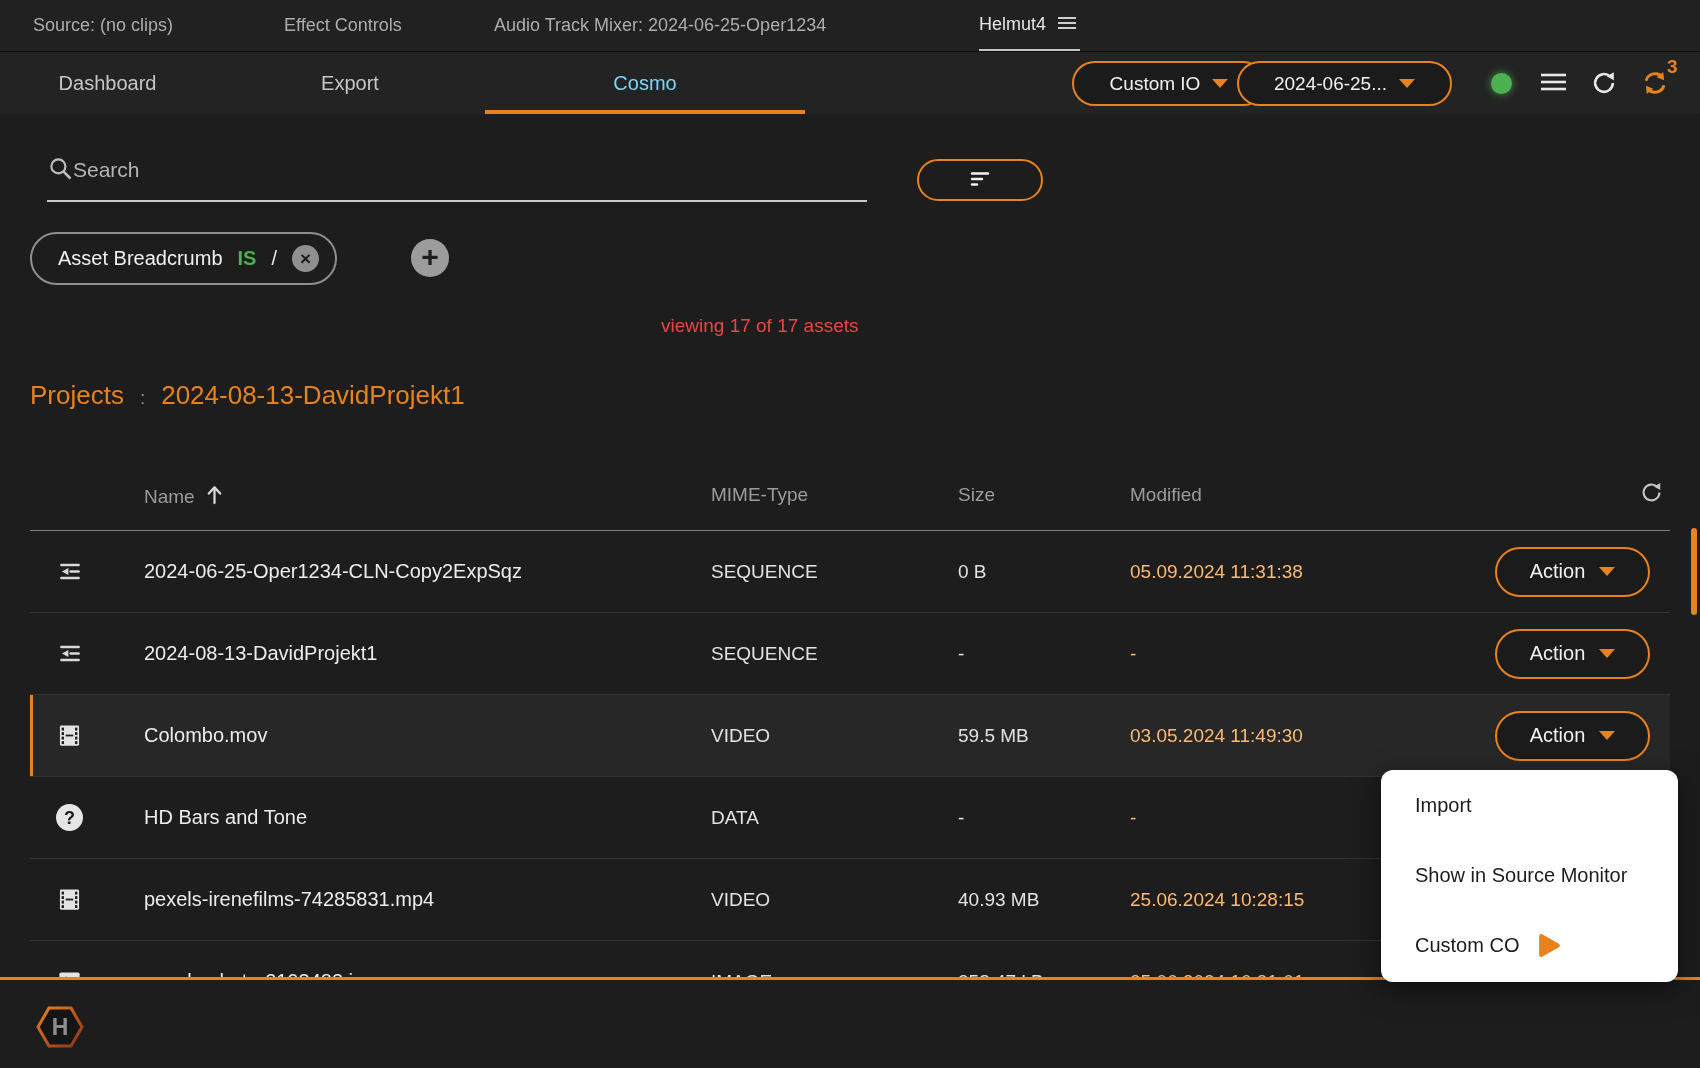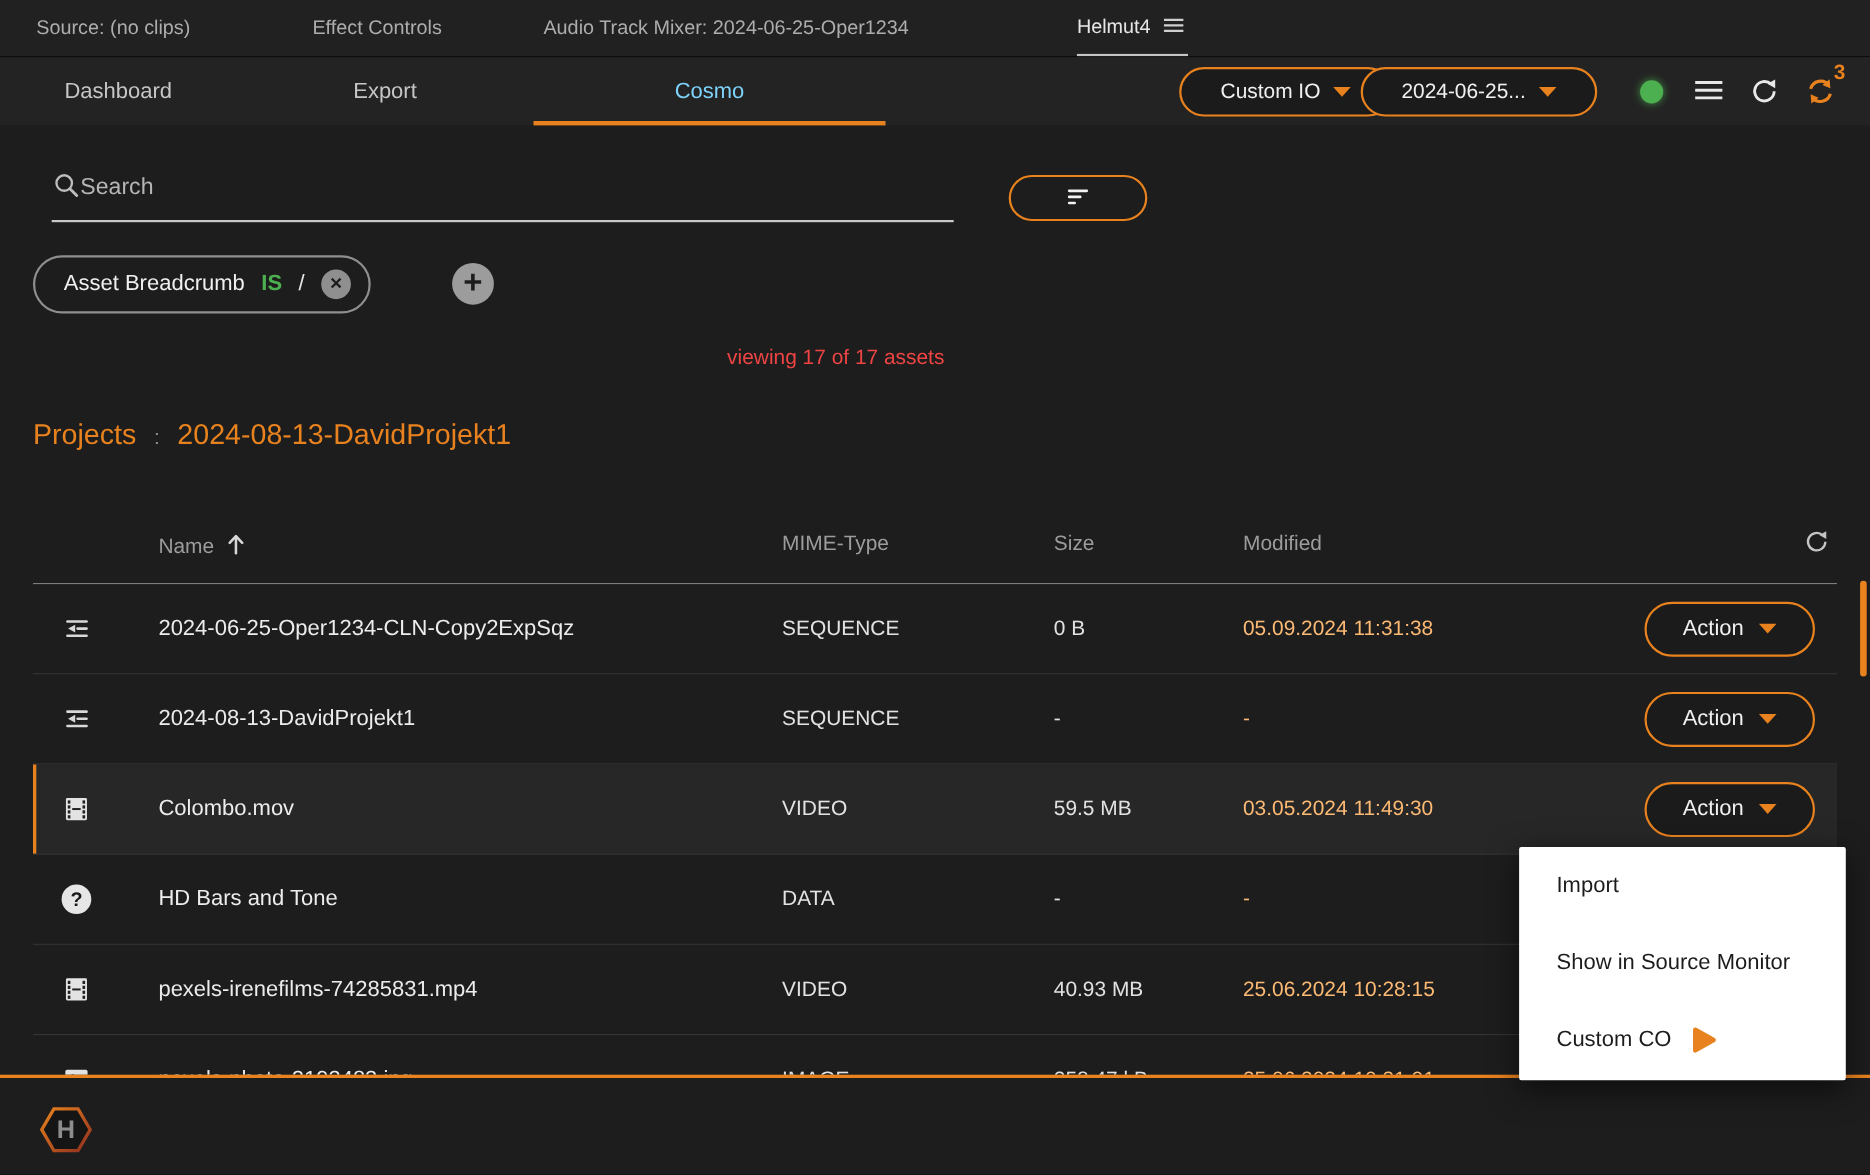--- a/index.html
+++ b/index.html
@@ -78,21 +78,21 @@
   .csize { width:172px; font-size:19px; color:#e2e2e2; }
   .cmod  { flex:1; font-size:19px; color:#fdba74; }
   .caction { width:175px; display:flex; justify-content:flex-end; padding-right:20px; }
   .action-btn { width:155px; height:50px; border-radius:25px; font-size:20px; gap:14px; }
   .qicon { width:27px; height:27px; border-radius:50%; background:#e6e6e6; color:#191919; font-weight:bold; font-size:18px;
            display:flex; align-items:center; justify-content:center; line-height:1; }
   .qicon::before { content:"?"; }
 
   
   .context-menu { position:absolute; left:1381px; top:770px; width:297px; height:212px; background:var(--menu_bg,#ffffff);
-                  border-radius:2px; z-index:20; box-shadow:0 8px 28px rgba(0,0,0,.55); overflow:hidden; }
+                  border-radius:12px; z-index:20; box-shadow:0 8px 28px rgba(0,0,0,.55); overflow:hidden; }
   .menu-item { height:70px; display:flex; align-items:center; padding-left:34px; font-size:20px; color:#1c1c1c; cursor:pointer; }
   .submenu-arrow { margin-left:18px; line-height:0; }
 
   
   .panel-split { position:absolute; left:0; top:977px; width:100%; height:3px; background:var(--accent,#E8821E); z-index:6; }
   .logo { position:absolute; left:34px; top:1001px; line-height:0; }
   .vscroll { position:absolute; right:3px; top:528px; width:6px; height:87px; border-radius:3px;
              background:var(--accent,#E8821E); z-index:8; cursor:pointer; }
 </style>
 </head>

